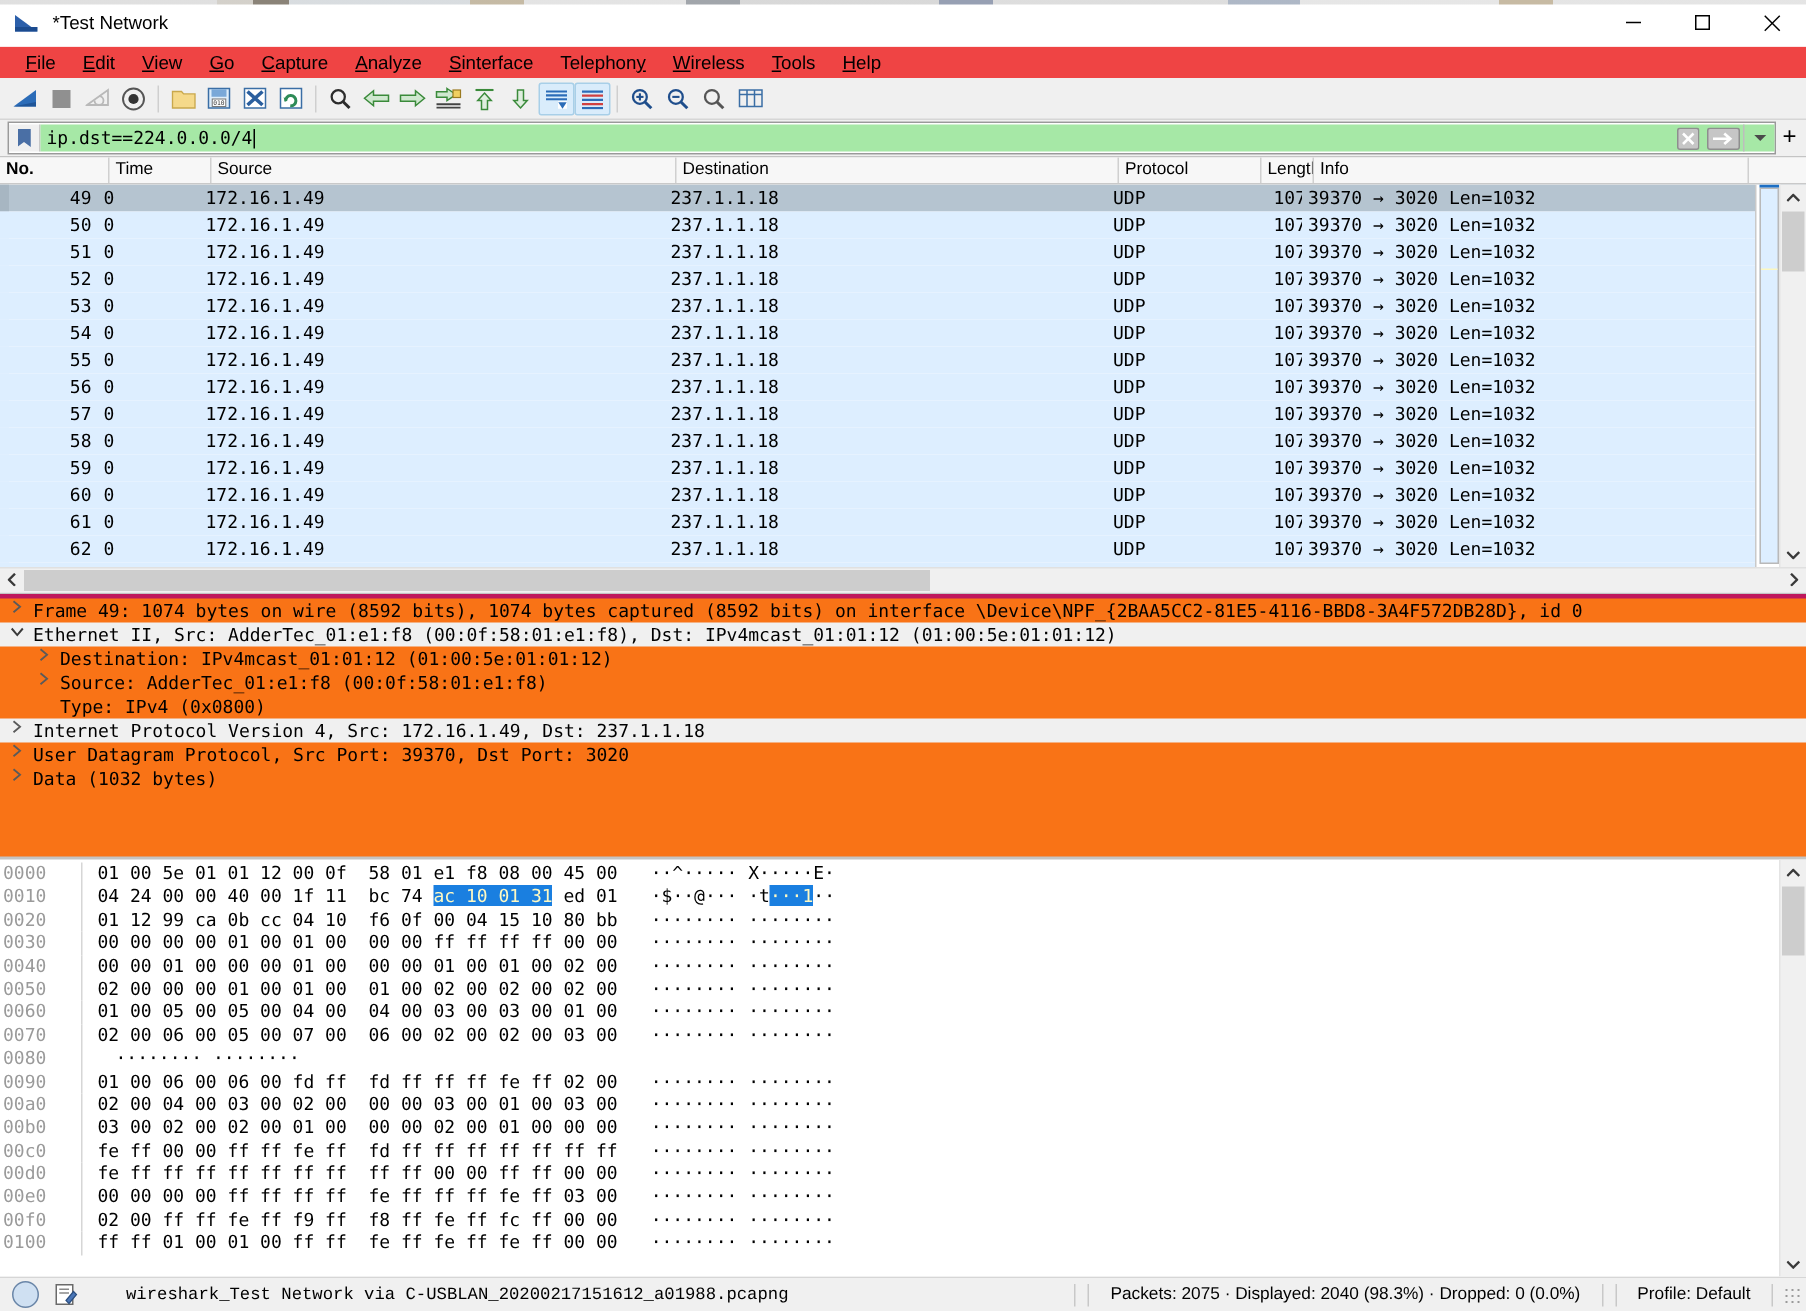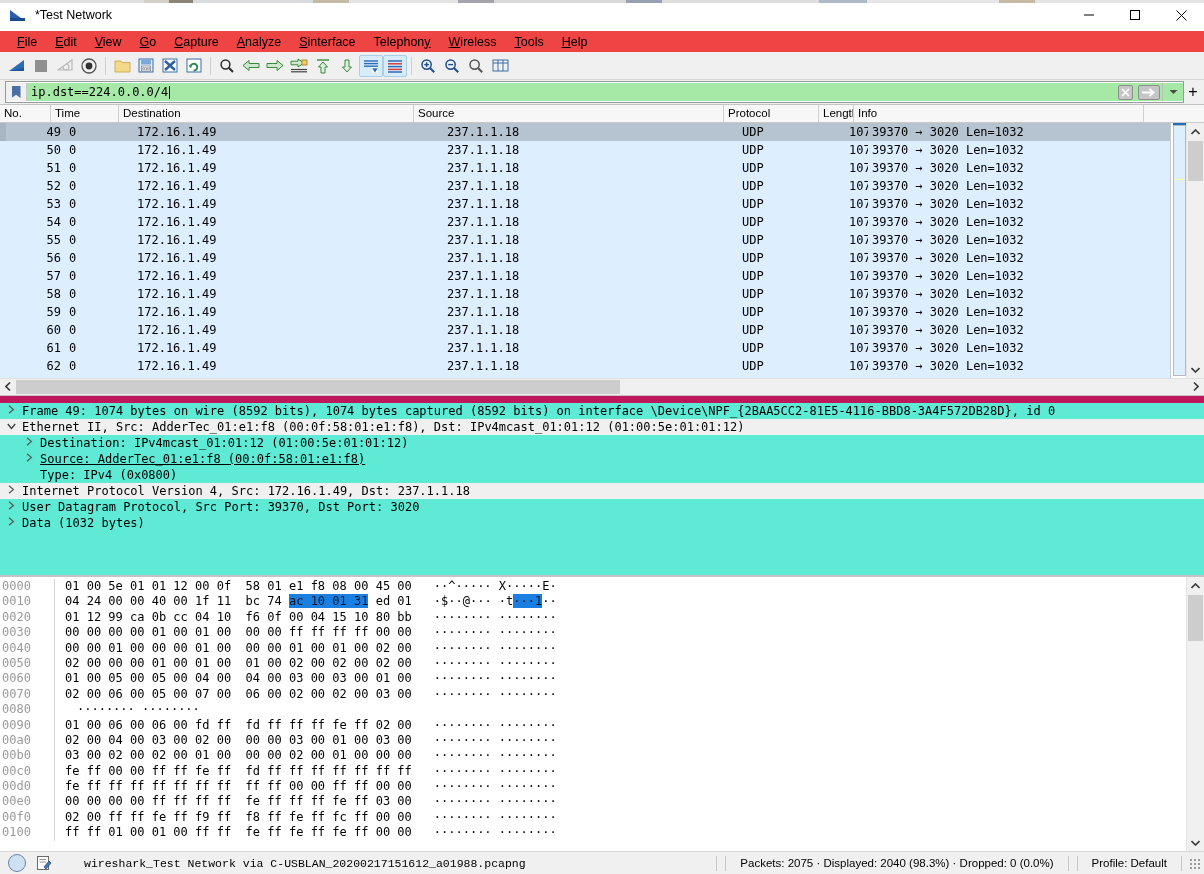--- a/index.html
+++ b/index.html
@@ -82,37 +82,37 @@
   .mm-line{position:absolute;left:2px;right:1px;height:2px;background:#1d6fc4;top:0;}
   .mm-line2{position:absolute;left:3px;right:2px;height:1px;background:#fbf7c0;top:56px;}
   .vscroll{position:absolute;right:0;top:0;width:17px;bottom:0;background:#f0f0f0;border-left:1px solid #e4e4e4;}
   .vs-arrow{height:17px;display:flex;align-items:center;justify-content:center;color:#505050;font-size:9px;}
   .vs-thumb{position:absolute;left:1px;right:1px;background:#cdcdcd;}
   .hscroll{height:16px;background:#f0f0f0;display:flex;align-items:center;border-top:1px solid #e0e0e0;}
   .hs-arrow{width:16px;text-align:center;color:#505050;font-size:9px;}
   .hs-thumb{height:14px;background:#cdcdcd;}
 
   
-  .detail-pane{height:172px;background:#5eead4;overflow:hidden;position:relative;
-    border-top:7px solid #be185d;border-bottom:1px solid #c4c4c4;}
+  .detail-pane{height:172px;background:#f97316;overflow:hidden;position:relative;
+    border-top:3px solid #be185d;border-bottom:1px solid #c4c4c4;}
   .dline{height:16px;line-height:16px;display:flex;align-items:center;
     font-family:"DejaVu Sans Mono","Liberation Mono",monospace;font-size:12px;white-space:nowrap;}
   .dline.shade{background:#f0f0f0;}
   .darrow{width:10px;display:inline-block;text-align:center;color:#5a5a5a;font-size:9px;flex:0 0 10px;}
 
   
   .hex-pane{flex:1;background:#fff;position:relative;overflow:hidden;
     border-top:1px solid #c4c4c4;}
   .hx-row{height:15.4px;line-height:15.4px;display:flex;
     font-family:"DejaVu Sans Mono","Liberation Mono",monospace;font-size:12px;white-space:pre;}
   .hx-off{width:42px;color:#9a9a9a;padding-left:2px;box-sizing:border-box;}
   .hx-gut{width:12px;border-right:1px solid #d6d6d6;}
   .hx-bytes{padding-left:10px;color:#000;}
   .hx-ascii{padding-left:22px;color:#000;}
-  .hl{background:#1a7fe0;color:#0f172a;}
+  .hl{background:#1a7fe0;color:#fef9c3;}
 
   
   .statusbar{height:22px;background:#f0f0f0;display:flex;align-items:center;
     border-top:1px solid #d6d6d6;font-size:11.5px;}
   .sb-exp{width:16px;height:16px;border-radius:50%;background:#cfe0f2;border:1px solid #6a86a8;margin-left:8px;}
   .sb-note{width:16px;height:16px;margin-left:10px;position:relative;}
   .sb-file{margin-left:32px;color:#000;font-family:Liberation Mono, monospace;}
   .sb-sep{width:1px;height:15px;background:#c8c8c8;margin:0 4px;}
   .sb-right{margin-left:auto;display:flex;align-items:center;}
   .sb-grip{width:12px;height:12px;margin:0 4px 0 2px;
@@ -328,24 +328,24 @@
         <svg width="9" height="6" viewBox="0 0 9 6">
             <path d="M0.5 1 L4.5 5 L8.5 1" fill="#4a4a4a"></path>
           </svg>
       </div>
     </div>
     <div class="fb-plus">+</div>
   </div>
 
   <div class="pkt-pane">
     <div class="pkt-head" id="pkt-head">
-        <div class="hc" style="width: 51px;">No.</div>
+        <div class="hc" style="width: 73px; font-weight: bold;">No.</div>
         <div class="hc" style="width: 68px;">Time</div>
+        <div class="hc" style="width: 310px;">Source</div>
         <div class="hc" style="width: 295px;">Destination</div>
-        <div class="hc" style="width: 310px;">Source</div>
         <div class="hc" style="width: 95px;">Protocol</div>
         <div class="hc" style="width: 35px;">Length</div>
         <div class="hc" style="width: 290px;">Info</div>
       </div>
     <div class="pkt-body">
       <div id="pkt-rows">
           <div class="prow sel">
             <div class="sel-bar"></div>
             <div class="pc r" style="width: 59px;">49</div>
             <div class="pc" style="width: 68px;">0</div>
@@ -548,21 +548,21 @@
         <div class="dline" style="padding-left: 24px;">
           <span class="darrow"><svg width="7" height="9" viewBox="0 0 7 9">
               <path d="M1 0.8 L5.4 4.5 L1 8.2" fill="none" stroke="#5a5a5a" stroke-width="1.2"></path>
             </svg></span>
           <span style="padding-left: 6px;">Destination: IPv4mcast_01:01:12 (01:00:5e:01:01:12)</span>
         </div>
         <div class="dline" style="padding-left: 24px;">
           <span class="darrow"><svg width="7" height="9" viewBox="0 0 7 9">
               <path d="M1 0.8 L5.4 4.5 L1 8.2" fill="none" stroke="#5a5a5a" stroke-width="1.2"></path>
             </svg></span>
-          <span style="padding-left: 6px; text-decoration: underline;">Source: AdderTec_01:e1:f8 (00:0f:58:01:e1:f8)</span>
+          <span style="padding-left: 6px;">Source: AdderTec_01:e1:f8 (00:0f:58:01:e1:f8)</span>
         </div>
         <div class="dline" style="padding-left: 24px;">
           <span class="darrow"></span>
           <span style="padding-left: 6px;">Type: IPv4 (0x0800)</span>
         </div>
         <div class="dline shade" style="padding-left: 6px;">
           <span class="darrow"><svg width="7" height="9" viewBox="0 0 7 9">
               <path d="M1 0.8 L5.4 4.5 L1 8.2" fill="none" stroke="#5a5a5a" stroke-width="1.2"></path>
             </svg></span>
           <span style="padding-left: 6px;">Internet Protocol Version 4, Src: 172.16.1.49, Dst: 237.1.1.18</span>

